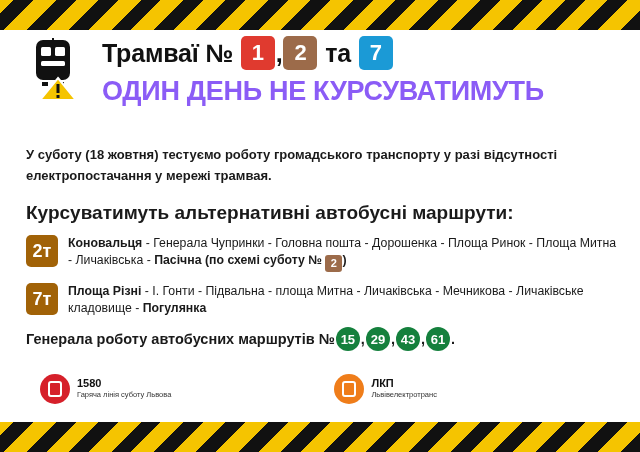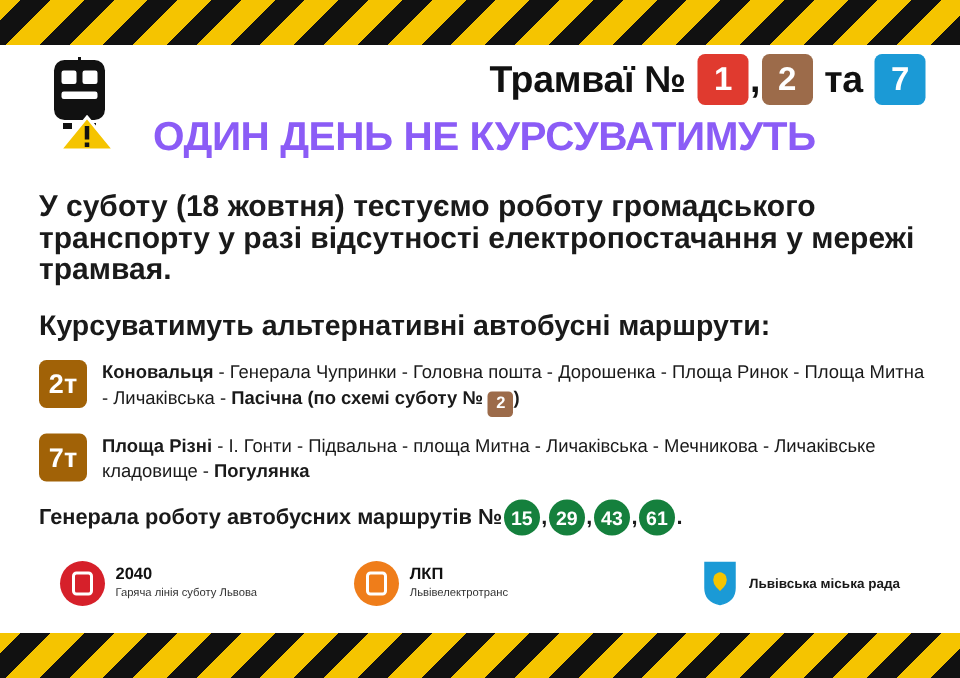--- a/index.html
+++ b/index.html
@@ -69,21 +69,20 @@
     right: 0;
   }
   .line1 {
     display: flex;
     align-items: center;
     font-size: 25px;
     font-weight: bold;
     color: #111111;
     letter-spacing: -0.2px;
     height: 42px;
-    justify-content: flex-end;
   }
   .line1 .txt { white-space: pre; }
   .badge {
     display: inline-flex;
     align-items: center;
     justify-content: center;
     color: #ffffff;
     font-weight: bold;
     border-radius: 4px;
     font-size: 22px;
@@ -101,22 +100,22 @@
     font-size: 27px;
     font-weight: bold;
     color: #8b5cf6;
     margin-top: 2px;
     letter-spacing: -0.3px;
     white-space: nowrap;
   }
 
   
   .intro {
-    margin-top: 8px;
-    font-size: 20px;
+    margin-top: 24px;
+    font-size: 13px;
     line-height: 21px;
     color: #1a1a1a;
     font-weight: bold;
     padding-left: 4px;
     max-width: 600px;
   }
   .subhead {
     margin-top: 16px;
     font-size: 19px;
     font-weight: bold;
@@ -332,44 +331,33 @@
       <span>,</span>
       <span class="circ">61</span>
       <span>.</span>
     </div>
 
     <div class="footer">
 
       <div class="logo logo-1">
         <div class="logo-mark"></div>
         <div class="logo-txt">
-          <span class="big">2040</span>
+          <span class="big">1580</span>
           <span class="small">Гаряча лінія
 суботу Львова</span>
         </div>
       </div>
 
       <div class="logo logo-2">
         <div class="logo-mark orange"></div>
         <div class="logo-txt">
           <span class="big">ЛКП</span>
           <span class="small">Львівелектротранс</span>
         </div>
       </div>
 
-      <div class="logo logo-3">
-        <span class="shield">
-          <svg width="24" height="30" viewBox="0 0 24 30">
-            <path d="M2 1 H22 V18 Q22 27 12 29 Q2 27 2 18 Z" fill="#1b9ad6" stroke="#1b9ad6"></path>
-            <path d="M8 10 q4 -5 8 0 q2 5 -4 10 q-6 -5 -4 -10 z" fill="#f5c400"></path>
-          </svg>
-        </span>
-        <span class="city-txt">Львівська
-міська
-рада</span>
-      </div>
 
     </div>
 
   </div>
 
   <div class="hazard bottom"></div>
 </div>
 
 </body></html>

